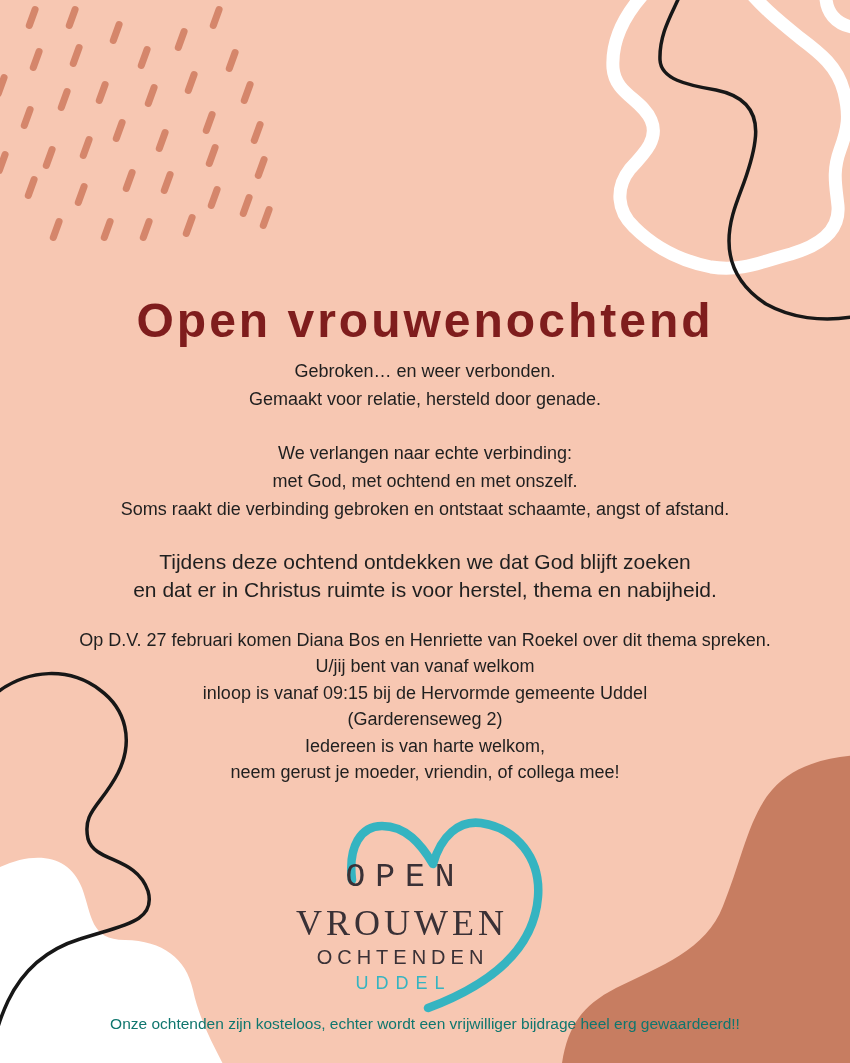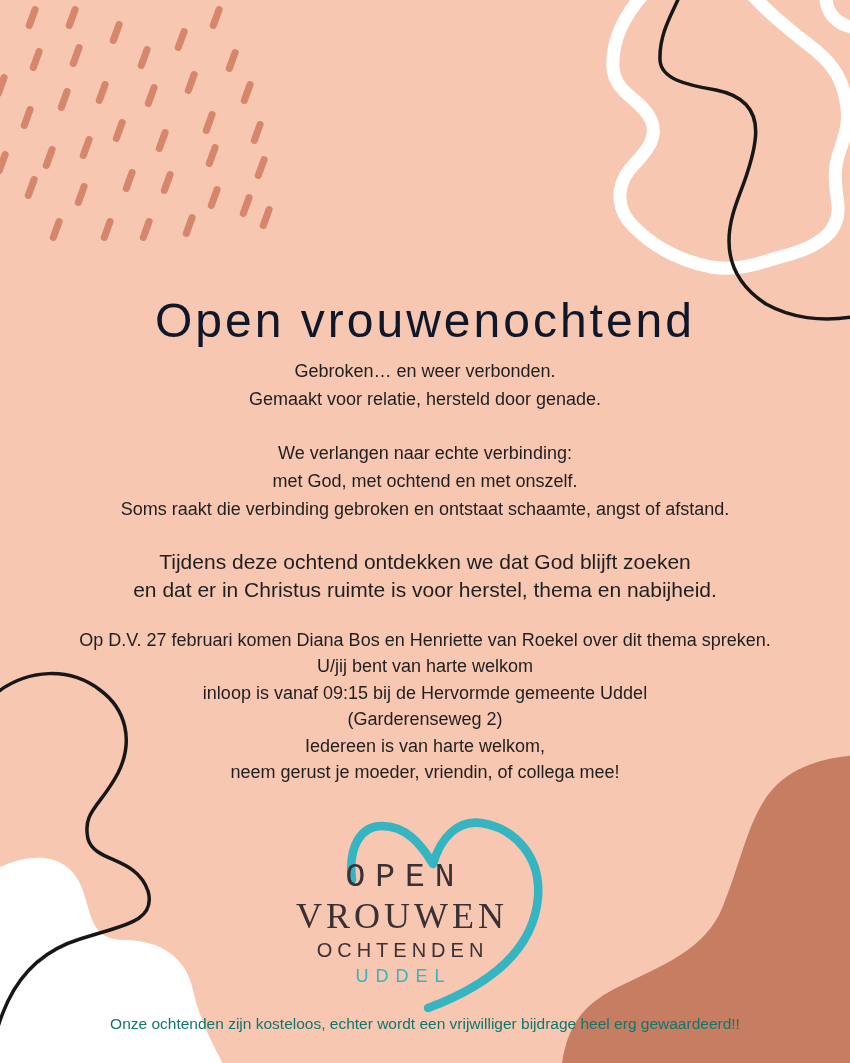--- a/index.html
+++ b/index.html
@@ -6,38 +6,38 @@
   body{
     width:850px;height:1063px;position:relative;overflow:hidden;
     background:var(--background,#f7c7b2);
     font-family:"Liberation Sans","DejaVu Sans",sans-serif;
     color:var(--ink,#1f1f1f);
   }
   #decor{position:absolute;inset:0;z-index:0;}
   .txt{position:absolute;left:0;right:0;text-align:center;z-index:2;}
   .title{
     top:296px;font-size:48px;letter-spacing:3px;line-height:50px;
-    color:#0f172a;font-weight:400;
+    color:#7f1d1d;font-weight:700;
   }
   .intro{top:358px;font-size:18px;line-height:27.5px;}
   .para1{top:439px;font-size:18px;line-height:28px;}
   .para2{top:548px;font-size:21px;line-height:28px;}
   .details{top:627px;font-size:18px;line-height:26.4px;}
   .footnote{top:1015px;font-size:15.5px;color:#0f766e;}
   .logo{
     position:absolute;left:260px;width:280px;top:861px;text-align:center;z-index:2;
     color:var(--logo-ink,#3a3136);
   }
   .logo-open{
     font-family:Liberation Mono, monospace;
     font-size:33px;line-height:34px;letter-spacing:10px;text-indent:10px;
   }
   .logo-vrouwen{
     font-family:"Liberation Serif","DejaVu Serif",serif;
-    font-size:36px;line-height:36px;letter-spacing:4px;text-indent:4px;margin-top:3px;
+    font-size:36px;line-height:36px;letter-spacing:4px;text-indent:4px;margin-top:10px;
   }
   .logo-ochtenden{
     font-size:20px;line-height:22px;letter-spacing:5px;text-indent:5px;margin-top:5px;
   }
   .logo-uddel{
     font-size:18px;line-height:20px;letter-spacing:7px;text-indent:7px;margin-top:5px;
     color:var(--teal,#35b4c1);
   }
 </style>
 </head>
@@ -121,21 +121,21 @@
   <div>Soms raakt die verbinding gebroken en ontstaat schaamte, angst of afstand.</div>
 </div>
 
 <div class="txt para2">
   <div>Tijdens deze ochtend ontdekken we dat God blijft zoeken</div>
   <div>en dat er in Christus ruimte is voor herstel, thema en nabijheid.</div>
 </div>
 
 <div class="txt details">
   <div>Op D.V. 27 februari komen Diana Bos en Henriette van Roekel over dit thema spreken.</div>
-  <div>U/jij bent van harte welkom</div>
+  <div>U/jij bent van vanaf welkom</div>
   <div>inloop is vanaf 09:15 bij de Hervormde gemeente Uddel</div>
   <div>(Garderenseweg 2)</div>
   <div>Iedereen is van harte welkom,</div>
   <div>neem gerust je moeder, vriendin, of collega mee!</div>
 </div>
 
 <div class="logo">
   <div class="logo-open">OPEN</div>
   <div class="logo-vrouwen">VROUWEN</div>
   <div class="logo-ochtenden">OCHTENDEN</div>

